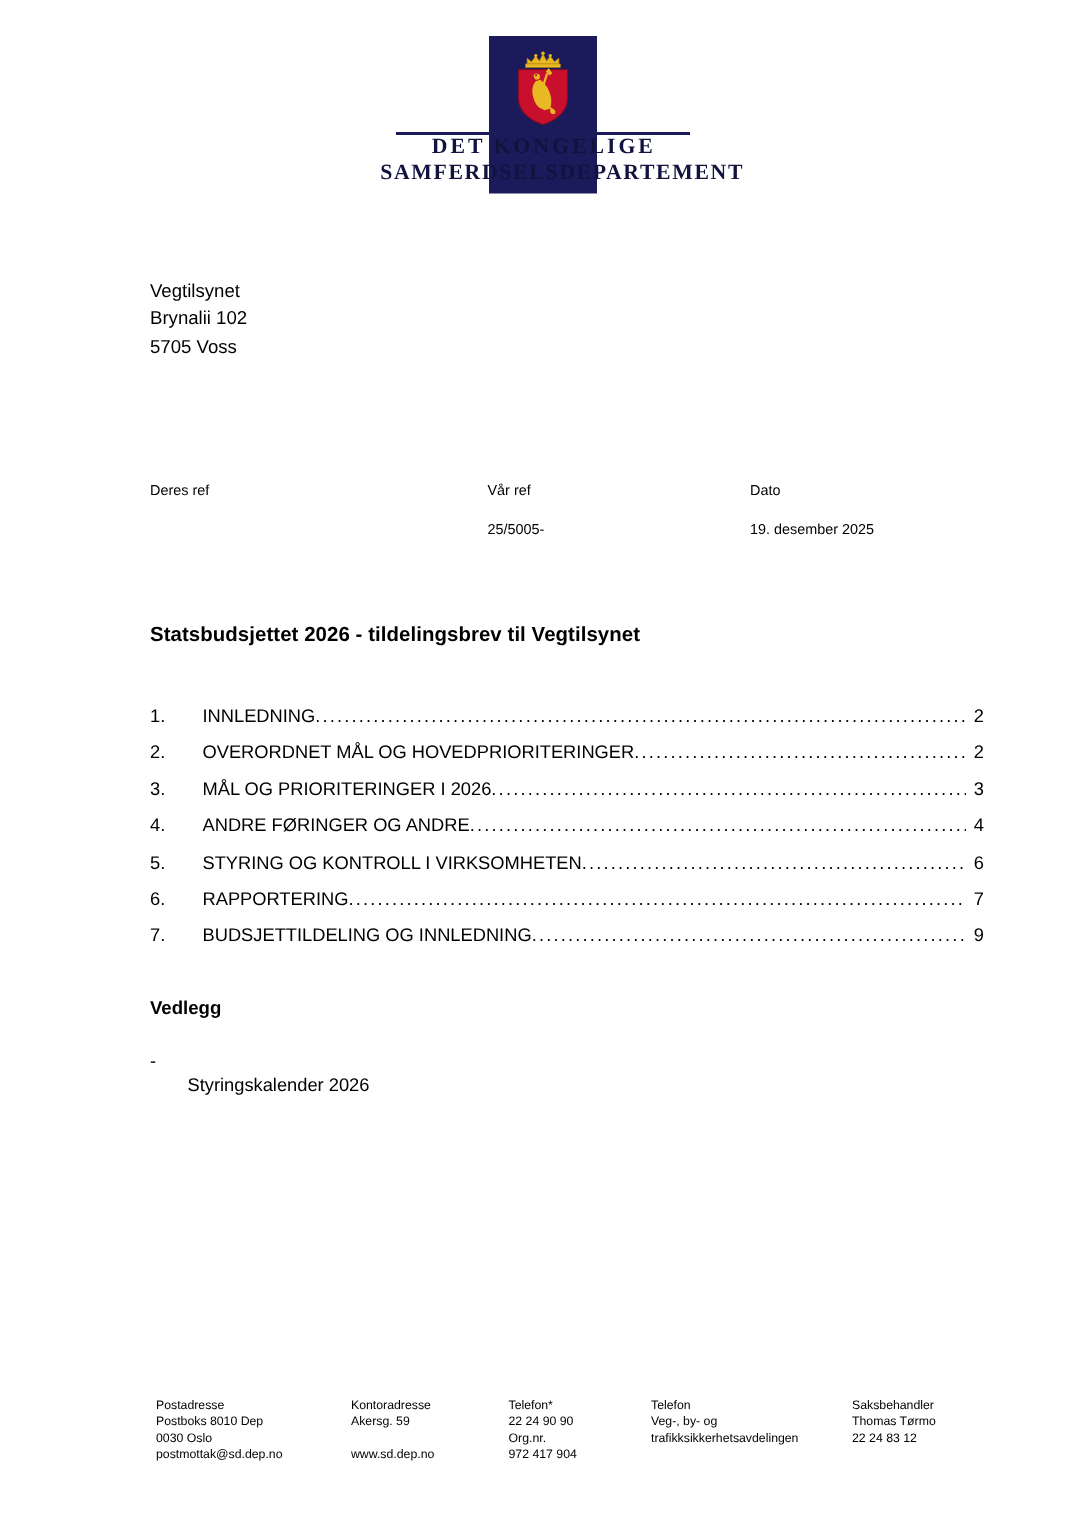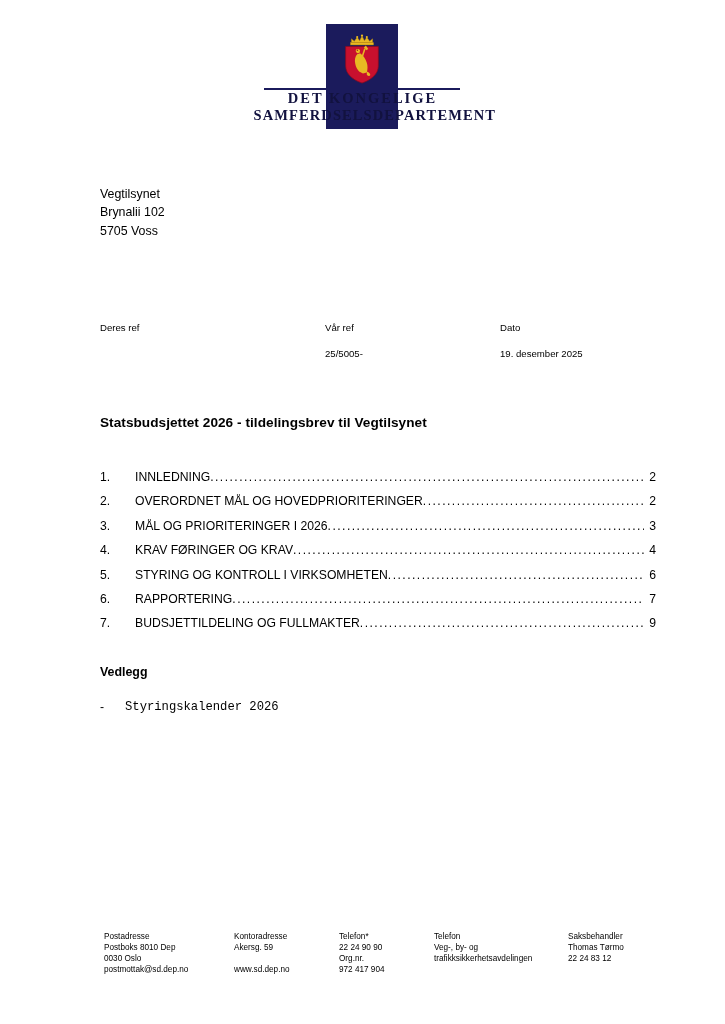--- a/index.html
+++ b/index.html
@@ -200,22 +200,21 @@
     font-size: 12.2px;
   }
   .vedlegg-dash {
     position: absolute;
     left: 0;
     top: 0;
   }
   .vedlegg-text {
     position: absolute;
     left: 25px;
-    top: 0;
-    font-family: Liberation Mono, monospace;
+    top: 16px;
   }
 
   
   .footer {
     position: absolute;
     left: 104px;
     top: 931px;
     width: 560px;
     font-size: 8.2px;
     line-height: 11.1px;
@@ -312,21 +311,21 @@
           <span class="toc-num">3.</span>
           <span class="toc-mid">
             <span class="toc-label">MÅL OG PRIORITERINGER I 2026</span>
             <span class="toc-dots">................................................................................................................................................................</span>
           </span>
           <span class="toc-page">3</span>
         </div>
         <div class="toc-row">
           <span class="toc-num">4.</span>
           <span class="toc-mid">
-            <span class="toc-label">KRAV FØRINGER OG KRAV</span>
+            <span class="toc-label">ANDRE FØRINGER OG ANDRE</span>
             <span class="toc-dots">................................................................................................................................................................</span>
           </span>
           <span class="toc-page">4</span>
         </div>
         <div class="toc-row">
           <span class="toc-num">5.</span>
           <span class="toc-mid">
             <span class="toc-label">STYRING OG KONTROLL I VIRKSOMHETEN</span>
             <span class="toc-dots">................................................................................................................................................................</span>
           </span>
@@ -336,21 +335,21 @@
           <span class="toc-num">6.</span>
           <span class="toc-mid">
             <span class="toc-label">RAPPORTERING</span>
             <span class="toc-dots">................................................................................................................................................................</span>
           </span>
           <span class="toc-page">7</span>
         </div>
         <div class="toc-row">
           <span class="toc-num">7.</span>
           <span class="toc-mid">
-            <span class="toc-label">BUDSJETTILDELING OG FULLMAKTER</span>
+            <span class="toc-label">BUDSJETTILDELING OG INNLEDNING</span>
             <span class="toc-dots">................................................................................................................................................................</span>
           </span>
           <span class="toc-page">9</span>
         </div>
       </div>
 
     <div class="vedlegg-head">Vedlegg</div>
     <div class="vedlegg-row">
       <span class="vedlegg-dash">-</span>
       <span class="vedlegg-text">Styringskalender 2026</span>

